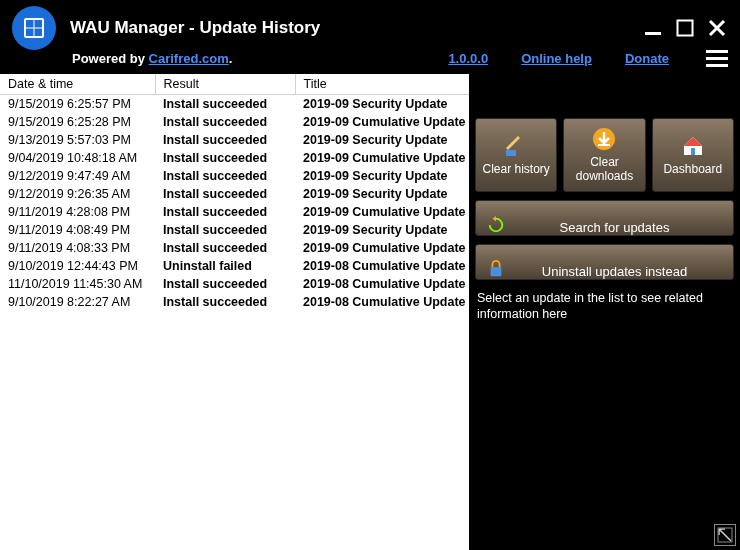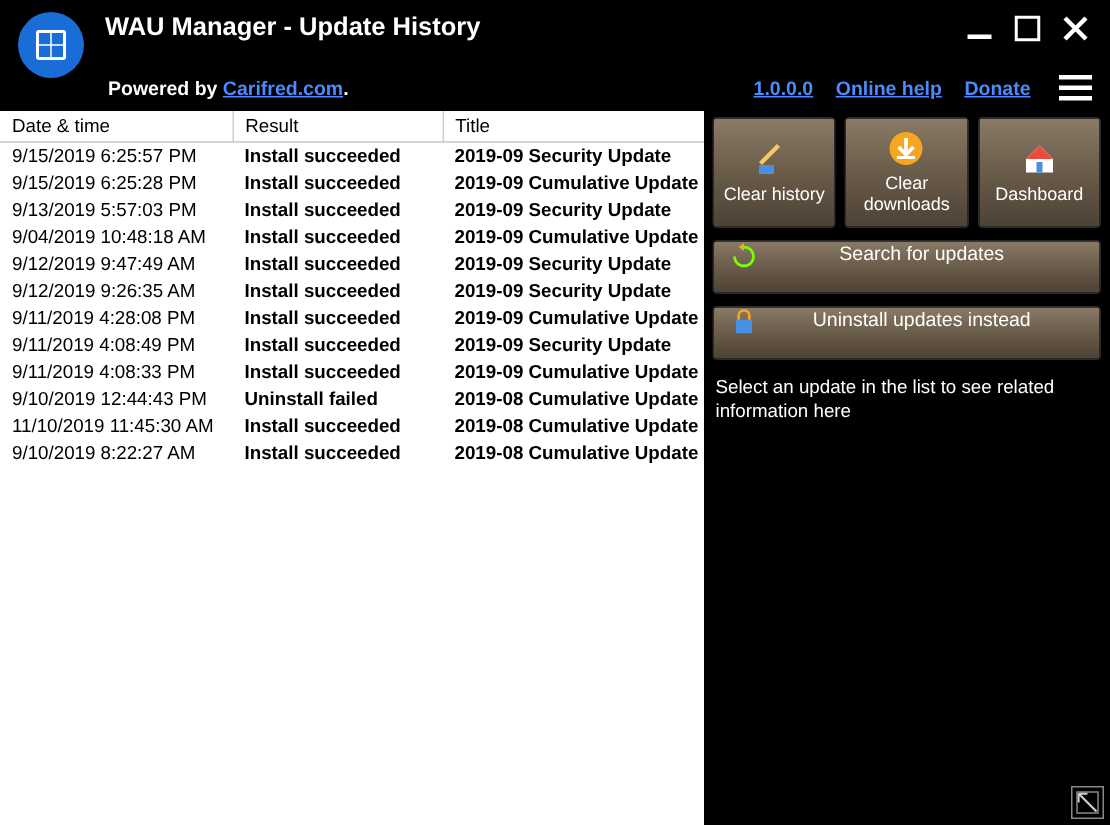--- a/index.html
+++ b/index.html
@@ -3,40 +3,40 @@
 <meta charset="utf-8">
 <style>
   * { box-sizing: border-box; margin: 0; padding: 0; }
   body {
     width: 740px; height: 550px;
     background: #000; color: #fff;
     font-family: Arial, sans-serif; font-size: 13px;
     overflow: hidden; position: relative;
   }
   .titlebar {
-    display: flex; align-items: flex-start;
+    display: flex; align-items: center;
     padding: 8px 12px 2px 12px; height: 50px;
   }
   .app-icon {
     width: 44px; height: 44px; border-radius: 50%;
     background: #1a6dd6; display: flex; align-items: center; justify-content: center;
     margin-right: 14px;
   }
   .app-icon svg { width: 24px; height: 24px; }
   .title { font-size: 17px; font-weight: bold; color: #fff; flex: 1; }
   .win-controls { display: flex; gap: 10px; align-items: center; }
   .win-btn { width: 22px; height: 22px; color: #fff; cursor: pointer; display:flex; align-items:center; justify-content:center; }
   .subhead {
     display: flex; align-items: center;
     padding: 0 12px 8px 72px; height: 24px;
     font-size: 13px; font-weight: bold;
   }
   .subhead .powered { color: #fff; }
   .subhead a { color: #4a8cff; text-decoration: underline; cursor: pointer; }
-  .subhead .links { margin-left: auto; display: flex; gap: 15px; align-items:center; }
+  .subhead .links { margin-left: auto; display: flex; gap: 33px; align-items:center; }
   .hamburger { width:22px; display:flex; flex-direction:column; gap:4px; cursor:pointer; margin-left:4px;}
   .hamburger span { height:3px; background:#fff; }
   .content { display: flex; height: calc(550px - 74px); }
   .table-wrap {
     width: 469px; height: 100%; background: #fff; color:#000;
     overflow-x: scroll; overflow-y: hidden;
     position: relative;
   }
   .table-inner { min-width: 550px; }
   table { border-collapse: collapse; width: 100%; font-size: 12.5px; }
@@ -47,28 +47,28 @@
   .side {
     flex: 1; background:#000; padding: 4px 6px 6px 6px;
     display:flex; flex-direction:column; gap:8px;
   }
   .btn-row { display:flex; gap:6px; }
   .big-btn {
     flex:1; height:74px;
     background: linear-gradient(to bottom, #8a7a66 0%, #6a5c4a 50%, #4d4236 100%);
     border:1px solid #2a2a2a; border-radius:3px;
     display:flex; flex-direction:column; align-items:center; justify-content:center;
-    color:#fff; font-size:12px; cursor:pointer; text-align:center; gap:4px;
+    color:#fff; font-size:12px; cursor:pointer; text-align:center; gap:4px;margin-top:40px;
   }
   .big-btn .ic { width:24px; height:24px; display:flex; align-items:center; justify-content:center; }
   .wide-btn {
     height:36px;
     background: linear-gradient(to bottom, #8a7a66 0%, #6a5c4a 50%, #4d4236 100%);
     border:1px solid #2a2a2a; border-radius:3px;
-    display:flex; align-items:flex-start; color:#fff; font-size:13px; cursor:pointer;
+    display:flex; align-items:flex-end; color:#fff; font-size:13px; cursor:pointer;
     padding: 0 10px; 
   }
   .wide-btn .ic{width:20px;height:20px;display:flex;align-items:center;justify-content:center;}
   .wide-btn span:last-child{flex:1;text-align:center;}
   .hint { font-size:12.5px; color:#fff; padding: 2px 2px; line-height:1.3; }
   .resize-grip {
     position:absolute; right:4px; bottom:4px; width:22px; height:22px;
     border:1px solid #888; display:flex; align-items:center; justify-content:center;
   }
   

